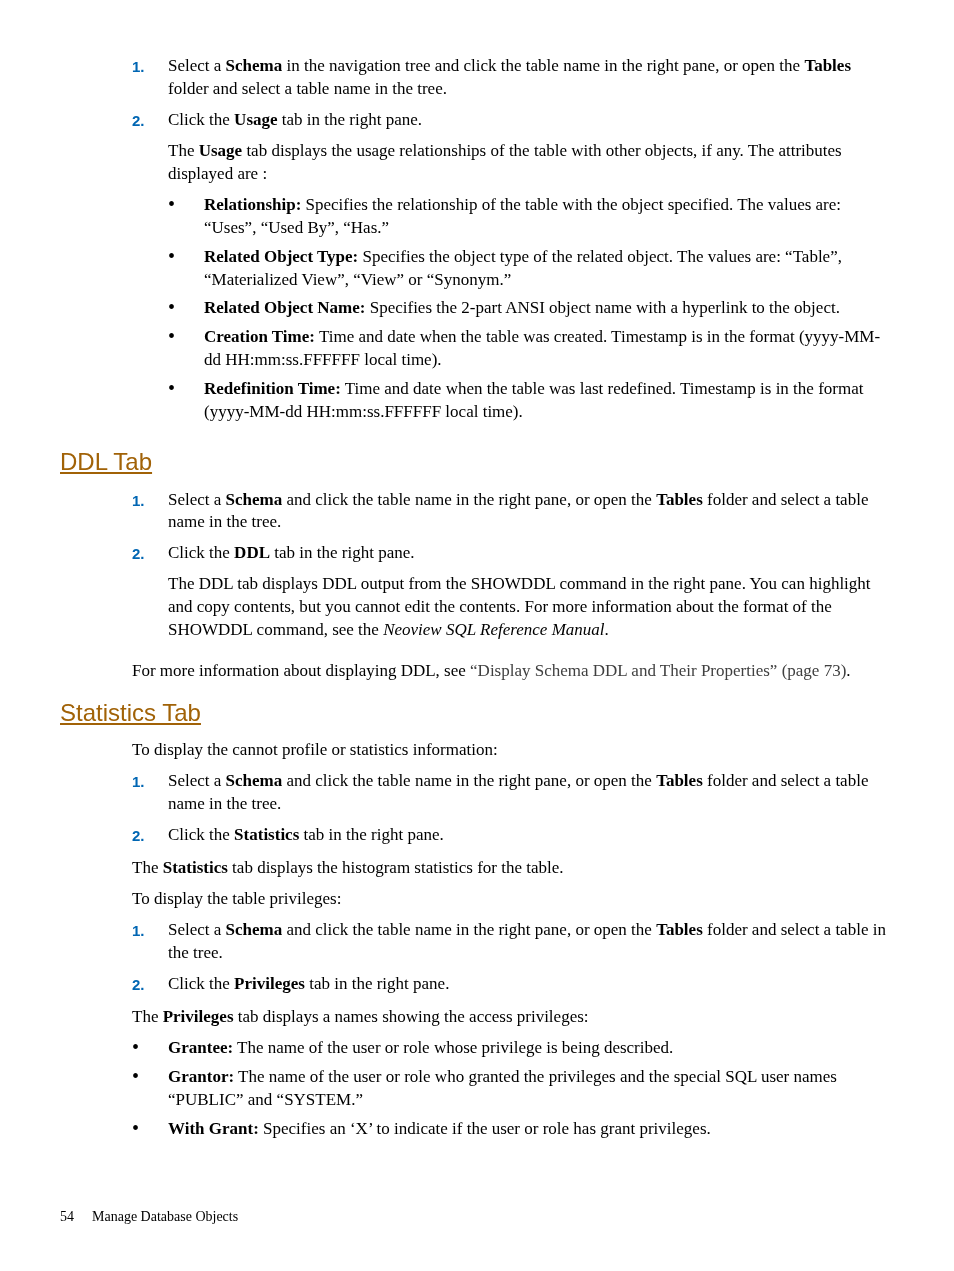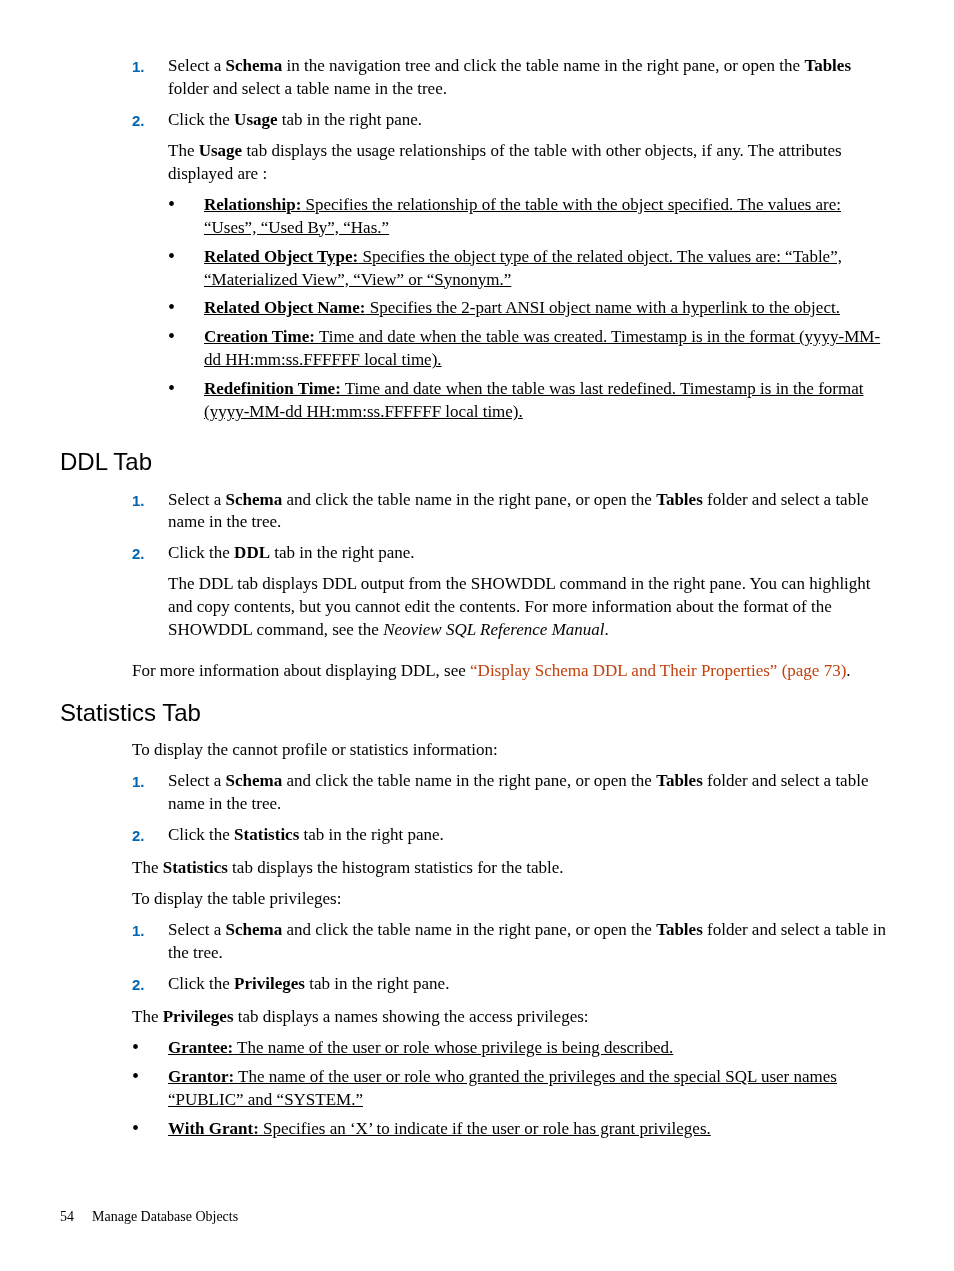--- a/index.html
+++ b/index.html
@@ -51,32 +51,32 @@
     margin-bottom: 6px;
   }
   ul.bullets > li > .dot {
     flex: 0 0 36px;
     text-align: left;
     font-size: 20px;
     line-height: 1.0;
   }
   ul.bullets > li > .btext {
     flex: 1;
-    text-decoration: underline;
   }
   h2.section {
     font-family: Arial, Helvetica, sans-serif;
     font-weight: normal;
-    color: #000000;
+    color: #a16207;
     font-size: 24px;
     margin: 14px 0 10px -72px;
+    text-decoration: underline;
   }
   .bold { font-weight: bold; }
   .italic { font-style: italic; }
-  .link { color: #c2410c; }
+  .link { color: #404040; }
   .footer {
     position: absolute;
     bottom: 44px;
     left: 60px;
     font-family: "Palatino Linotype", Palatino, Georgia, serif;
     font-size: 14px;
     color: #000;
     text-align: center;
   }
   .footer .pg {

